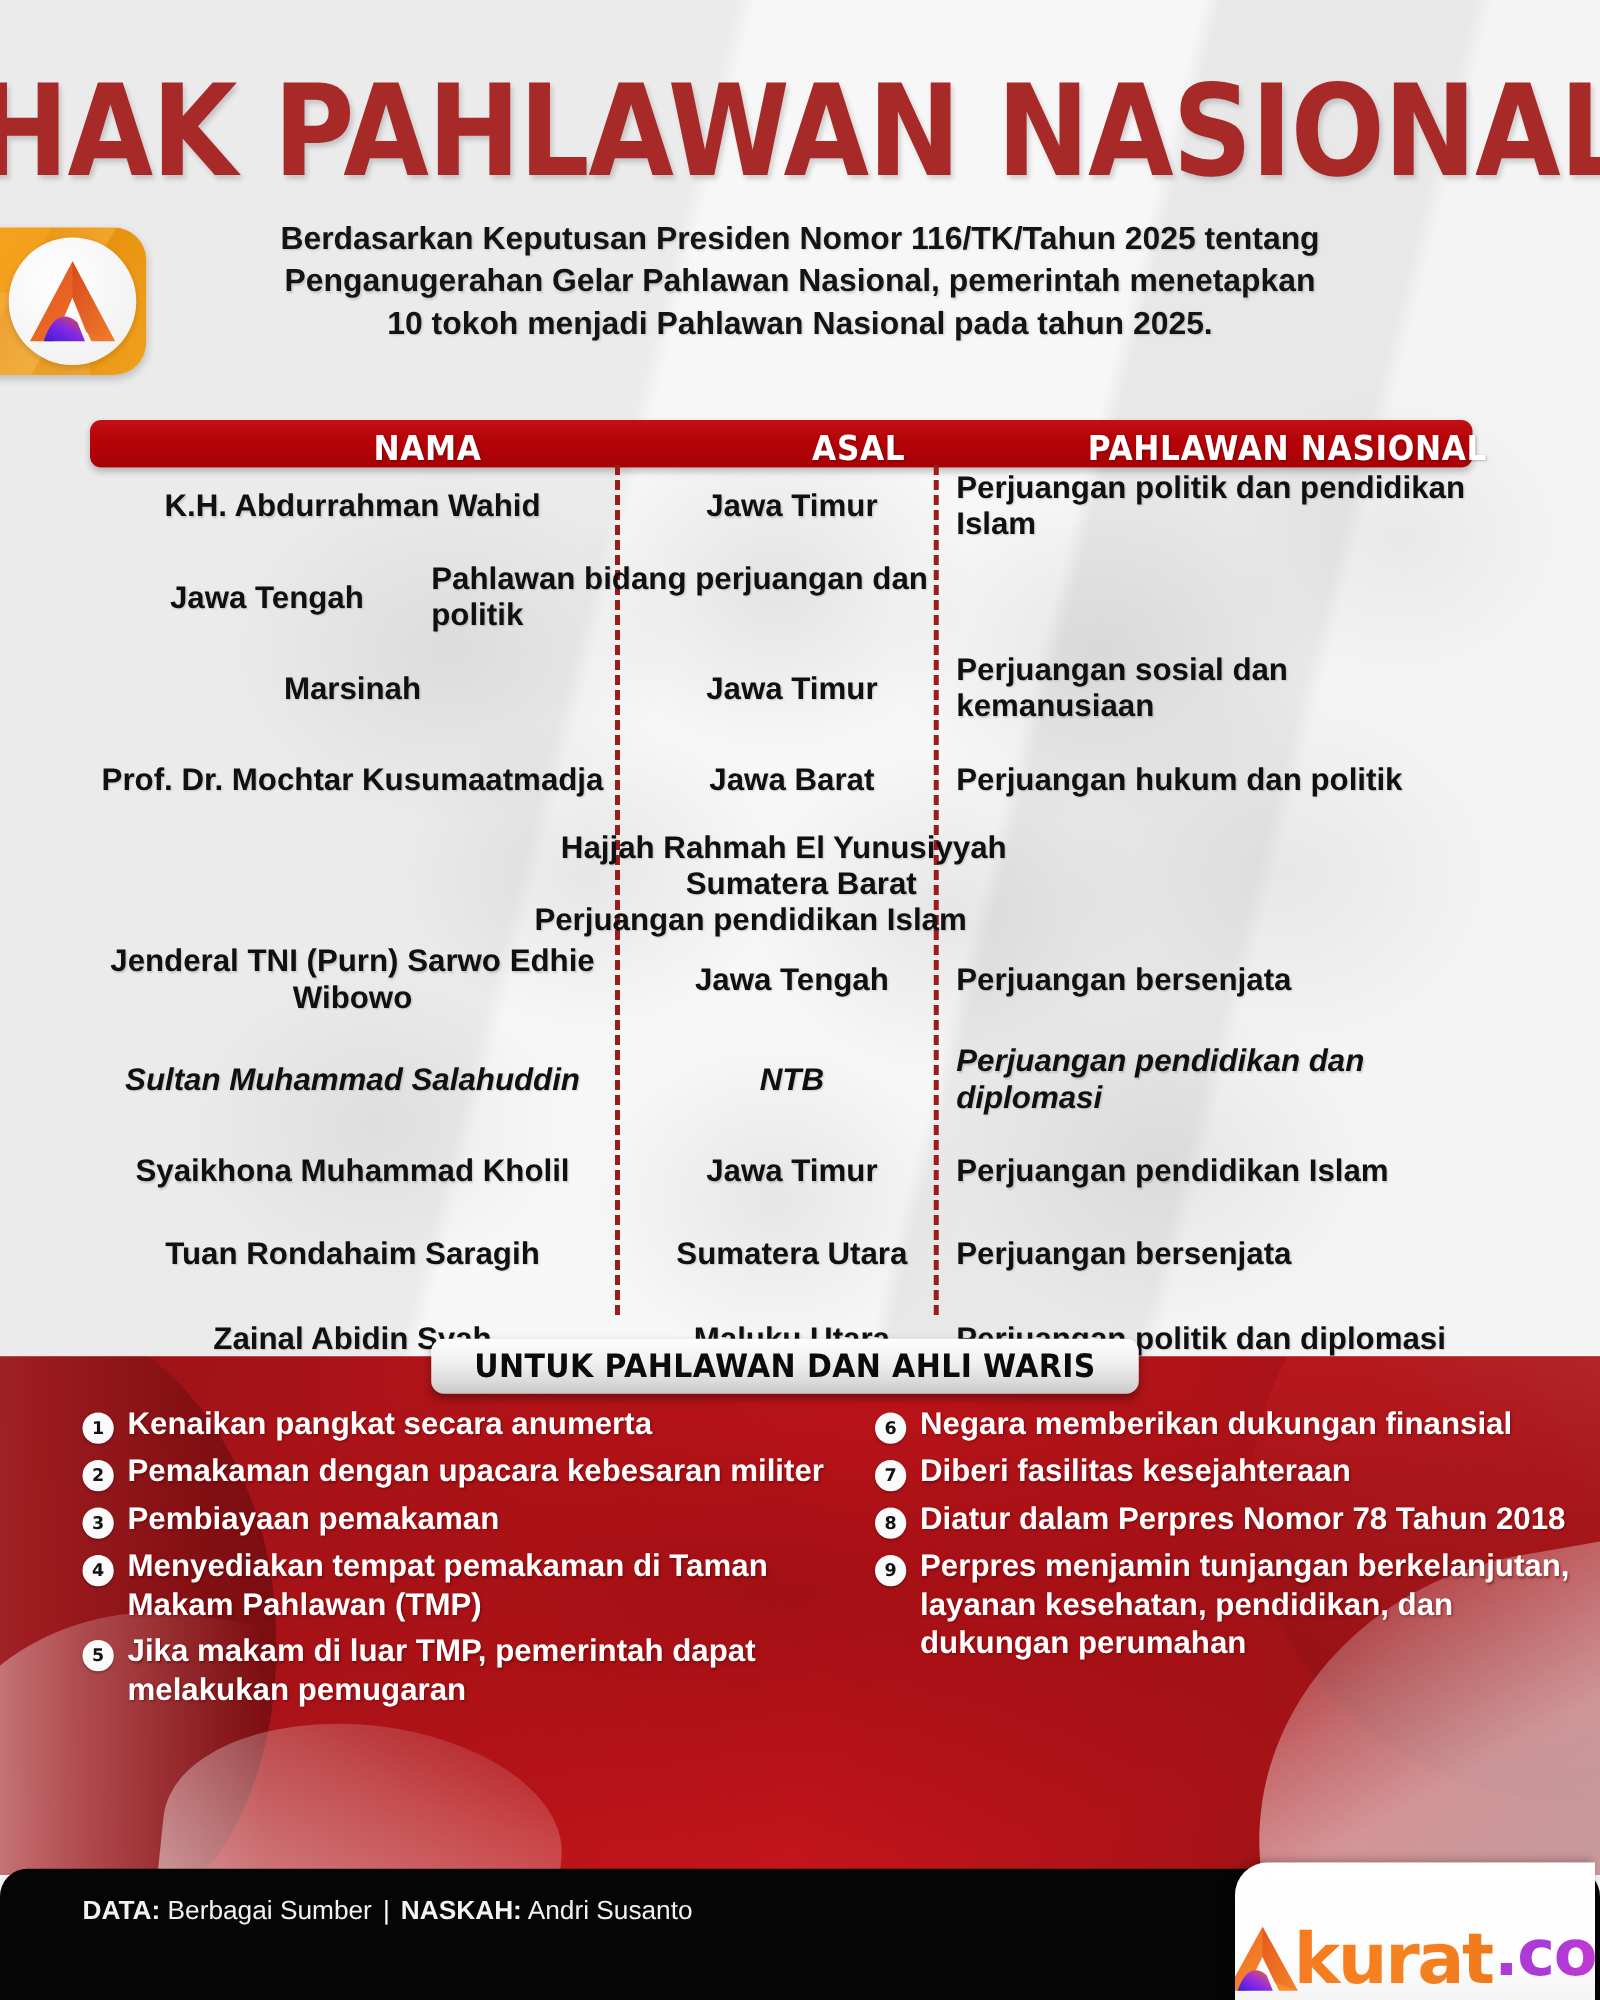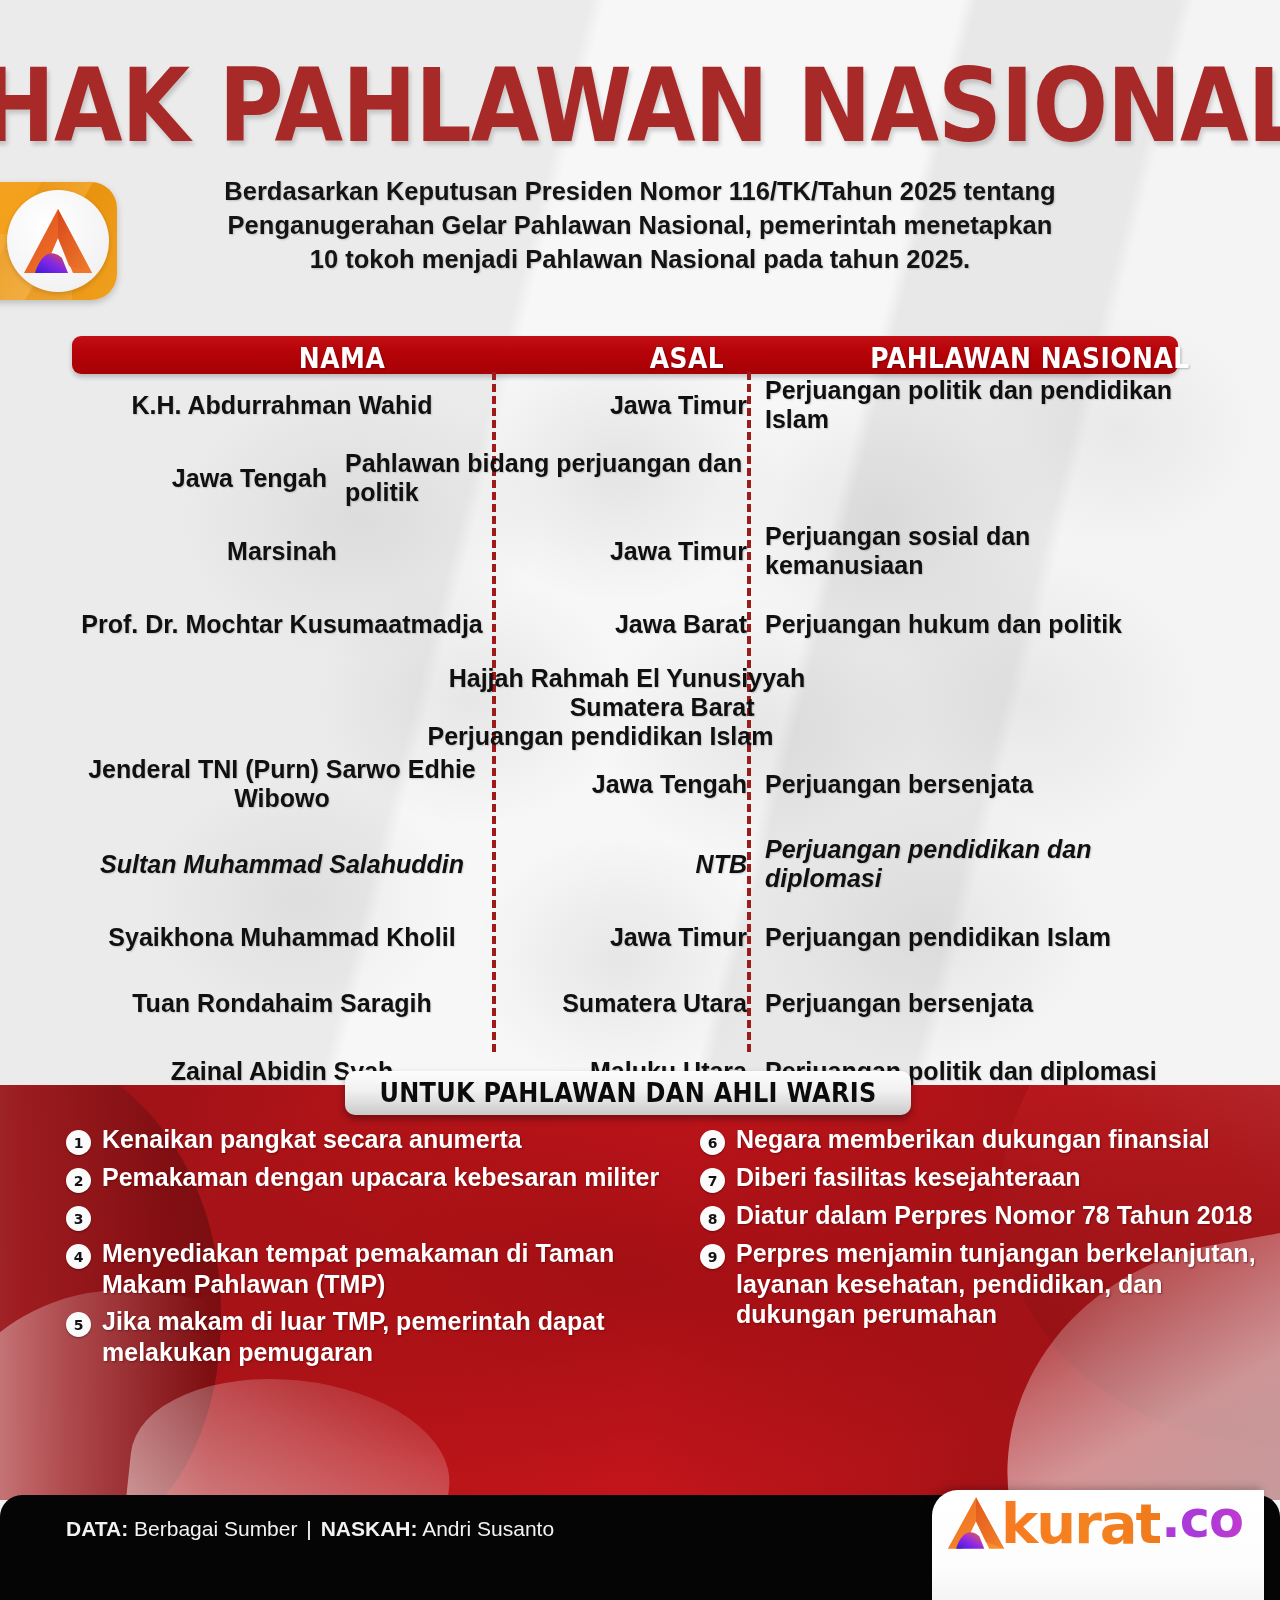--- a/index.html
+++ b/index.html
@@ -117,21 +117,21 @@
   .tbody{ position:absolute; left:72px; top:372px; width:1110px; }
   .trow{ display:flex; align-items:center; width:1110px; }
   .cell{
     font-family:"Liberation Sans", sans-serif;
     font-weight:700;
     color:#101010;
     line-height:1.16;
     text-shadow:1px 1px 1.5px rgba(0,0,0,.16);
   }
   .c-nama{ width:420px; text-align:center; font-size:25px; padding:0 6px; }
-  .c-asal{ width:255px; text-align:right;   font-size:25px; padding-left:28px; }
+  .c-asal{ width:255px; text-align:center;   font-size:25px; padding-left:28px; }
   .c-pn  { width:435px; text-align:left;   font-size:25px; padding-left:18px; }
 
   
   .redpanel{
     position:absolute; left:0; top:1085px; width:1280px; height:415px;
     background:linear-gradient(100deg,#951216 0%, #a81318 18%, #b81418 34%, #c3151b 52%, #b01318 70%, #9d1216 86%, #8d1014 100%);
     overflow:hidden;
   }
   
   .flag-left{
@@ -219,26 +219,26 @@
   }
   .credits{
     position:absolute; left:66px; top:1513px; width:820px;
     font-family:"Liberation Sans", sans-serif;
     font-size:21px; line-height:1.55; color:#f2f2f2;
   }
   .credits b{ font-weight:700; }
   .credits .sep{ color:#ffffff; padding:0 3px; }
 
   .logo-plate{
-    position:absolute; right:16px; top:1490px;
-    width:332px; height:110px;
+    position:absolute; right:4px; top:1490px;
+    width:288px; height:110px;
     background:linear-gradient(180deg,#ffffff 0%, #fdfdfd 70%, #f4f4f4 100%);
     border-top-left-radius:26px;
     box-shadow:-3px -2px 8px rgba(0,0,0,.25);
-    display:flex; align-items:flex-start; justify-content:center;
+    display:flex; align-items:flex-end; justify-content:center;
     overflow:hidden;
   }
   .logo-wrap{ display:flex; align-items:center; transform:translateX(-4px); }
   .logo-text{
     font-family:"DejaVu Sans", sans-serif;
     font-weight:700;
     font-size:56px;
     letter-spacing:-2px;
     background:linear-gradient(92deg,#f77a20 0%, #f58220 55%, #ef7a1c 100%);
     -webkit-background-clip:text; background-clip:text; color:transparent;
@@ -368,20 +368,21 @@
         <div class="bitem">
           <div class="bnum">1</div>
           <div class="btext">Kenaikan pangkat secara anumerta</div>
         </div>
         <div class="bitem">
           <div class="bnum">2</div>
           <div class="btext">Pemakaman dengan upacara kebesaran militer</div>
         </div>
         <div class="bitem">
           <div class="bnum">3</div>
+          <div class="btext">Pembiayaan pemakaman</div>
         </div>
         <div class="bitem">
           <div class="bnum">4</div>
           <div class="btext">Menyediakan tempat pemakaman di Taman Makam Pahlawan (TMP)</div>
         </div>
         <div class="bitem">
           <div class="bnum">5</div>
           <div class="btext">Jika makam di luar TMP, pemerintah dapat melakukan pemugaran</div>
         </div>
       </div>

